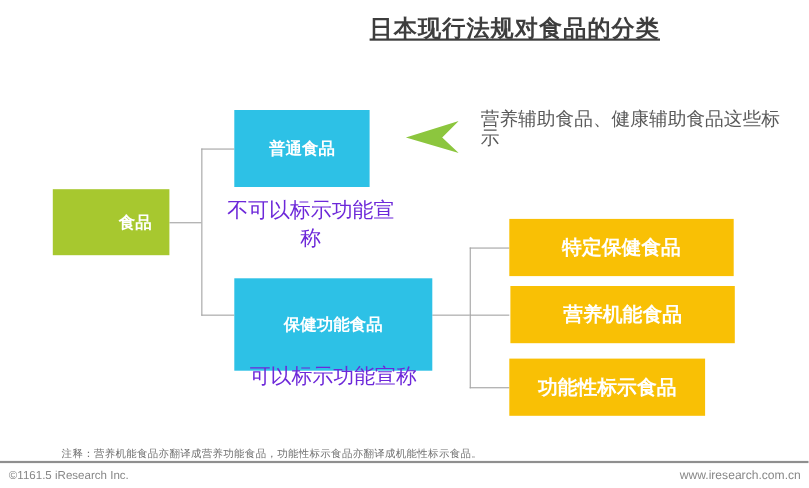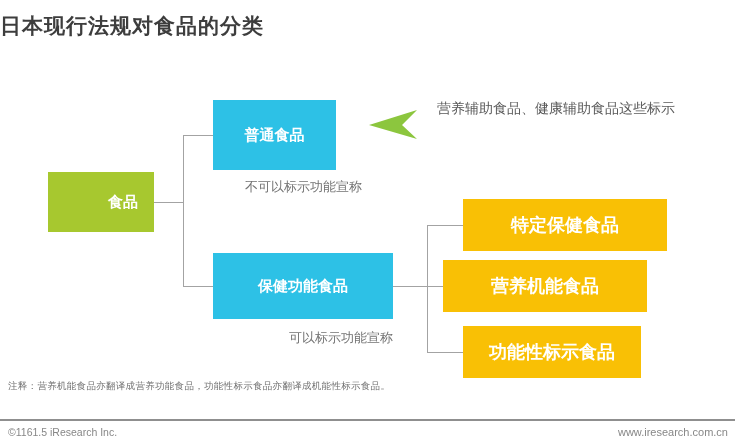--- a/index.html
+++ b/index.html
@@ -5,41 +5,41 @@
   * { margin: 0; padding: 0; box-sizing: border-box; }
   html, body { background: #ffffff; }
   body {
     font-family: "Liberation Sans", "DejaVu Sans", sans-serif;
     width: 735px; height: 444px; position: relative; overflow: hidden;
   }
   .canvas { position: absolute; inset: 0; width: 735px; height: 444px; background: #fff; }
 
   .title {
     position: absolute; top: 12px; left: 0; width: 600px;
-    text-align: left; font-size: 21px; font-weight: bold;
-    color: #3d3d3d; letter-spacing: 1px;
+    text-align: right; font-size: 21px; font-weight: bold;
+    color: #3d3d3d; letter-spacing: 1px; text-decoration: underline;
   }
 
   .node {
     position: absolute; display: flex; align-items: center; justify-content: center;
     color: #ffffff; font-weight: bold; text-align: center;
   }
   .node-green  { background: var(--green, #a7c82f); font-size: 15px; }
   .node-cyan   { background: var(--cyan, #2dc1e6); font-size: 15px; }
   .node-yellow { background: var(--yellow, #f9c005); font-size: 18px; }
 
   .food-box     { left: 48px;  top: 172px; width: 106px; height: 60px; padding-left: 44px; }
   .ordinary-box { left: 213px; top: 100px; width: 123px; height: 70px; }
-  .health-box   { left: 213px; top: 253px; width: 180px; height: 66px; }
+  .health-box   { left: 213px; top: 253px; width: 180px; height: 84px; }
   .yellow-1 { left: 463px; top: 199px; width: 204px; height: 52px; }
-  .yellow-2 { left: 443px; top: 260px; width: 204px; height: 52px; }
+  .yellow-2 { left: 464px; top: 260px; width: 204px; height: 52px; }
   .yellow-3 { left: 463px; top: 326px; width: 178px; height: 52px; }
 
   .caption {
-    position: absolute; text-align: right; font-size: 13px; color: #737373;
+    position: absolute; text-align: center; font-size: 19px; color: #6d28d9;
   }
   .ordinary-caption { left: 203px; top: 178px; width: 159px; }
   .health-caption   { left: 213px; top: 329px; width: 180px; }
 
   .line { position: absolute; background: var(--line, #a3a3a3); }
   .lh { height: 1px; }
   .lv { width: 1px; }
   .l1 { left: 154px; top: 202px; width: 29px; }
   .l2 { left: 183px; top: 135px; height: 152px; }
   .l3 { left: 183px; top: 135px; width: 30px; }
@@ -51,27 +51,27 @@
   .l9 { left: 427px; top: 352px; width: 36px; }
 
   .arrow {
     position: absolute; left: 369px; top: 110px; width: 48px; height: 29px;
     color: var(--arrow_green, #8cc63e);
   }
   .arrow svg { display: block; width: 100%; height: 100%; }
 
   .annotation {
     position: absolute; left: 437px; top: 100px; width: 285px;
-    font-size: 14px; line-height: 17px; color: #595959;
+    font-size: 17px; line-height: 17px; color: #595959;
   }
 
   .note {
     position: absolute; left: 8px; font-size: 9.5px; color: #707070; letter-spacing: 0.3px;
   }
-  .note-1 { top: 380px; }
+  .note-1 { top: 406px; margin-left: 48px; }
   .note-2 { top: 406px; }
 
   .separator { position: absolute; left: 0; top: 419px; width: 735px; height: 2px; background: #8f8f8f; }
 
   .copyright { position: absolute; left: 8px; top: 426px; font-size: 10.5px; color: #878787; }
   .website   { position: absolute; right: 7px; top: 426px; font-size: 11px; color: #878787; margin-left: 48px; }
 </style>
 </head>
 <body>
 

